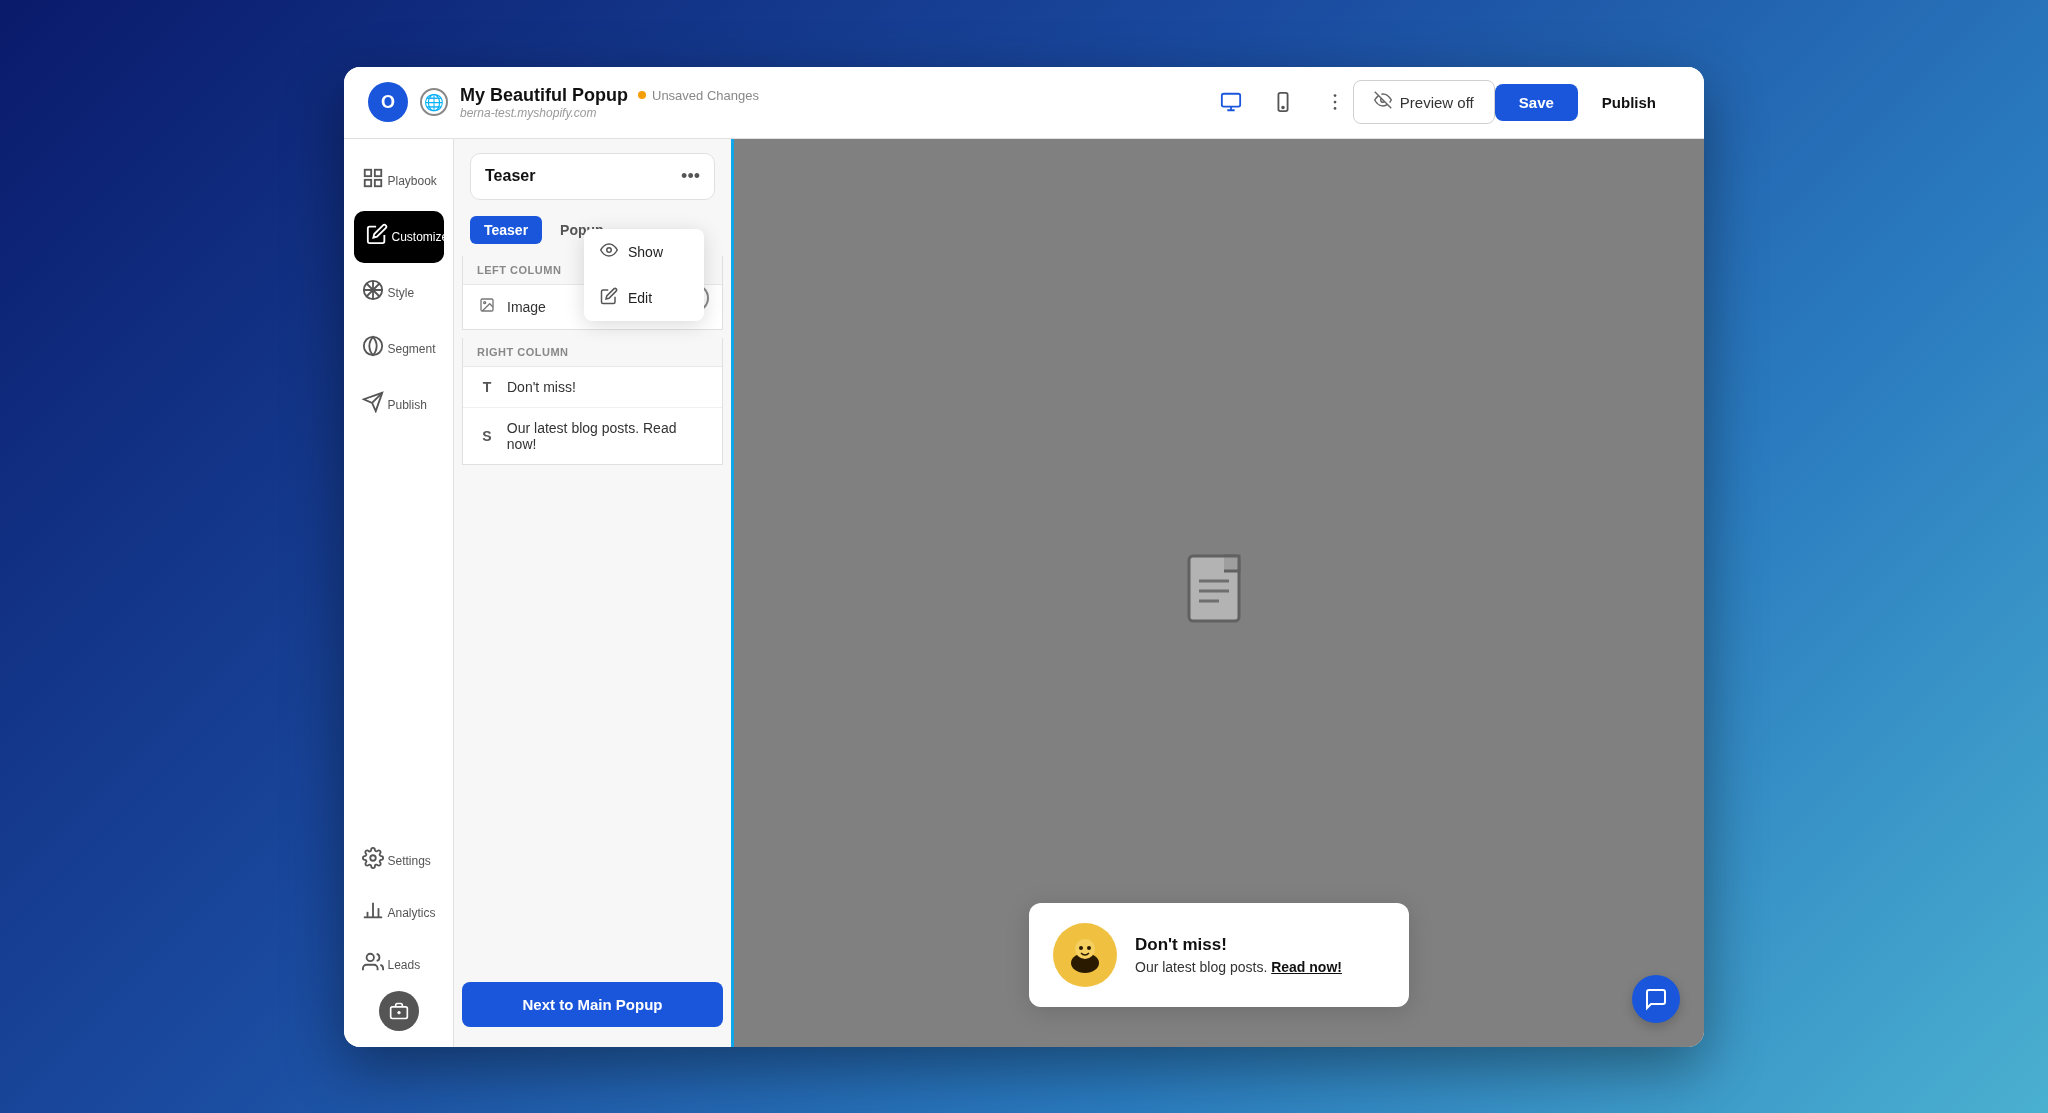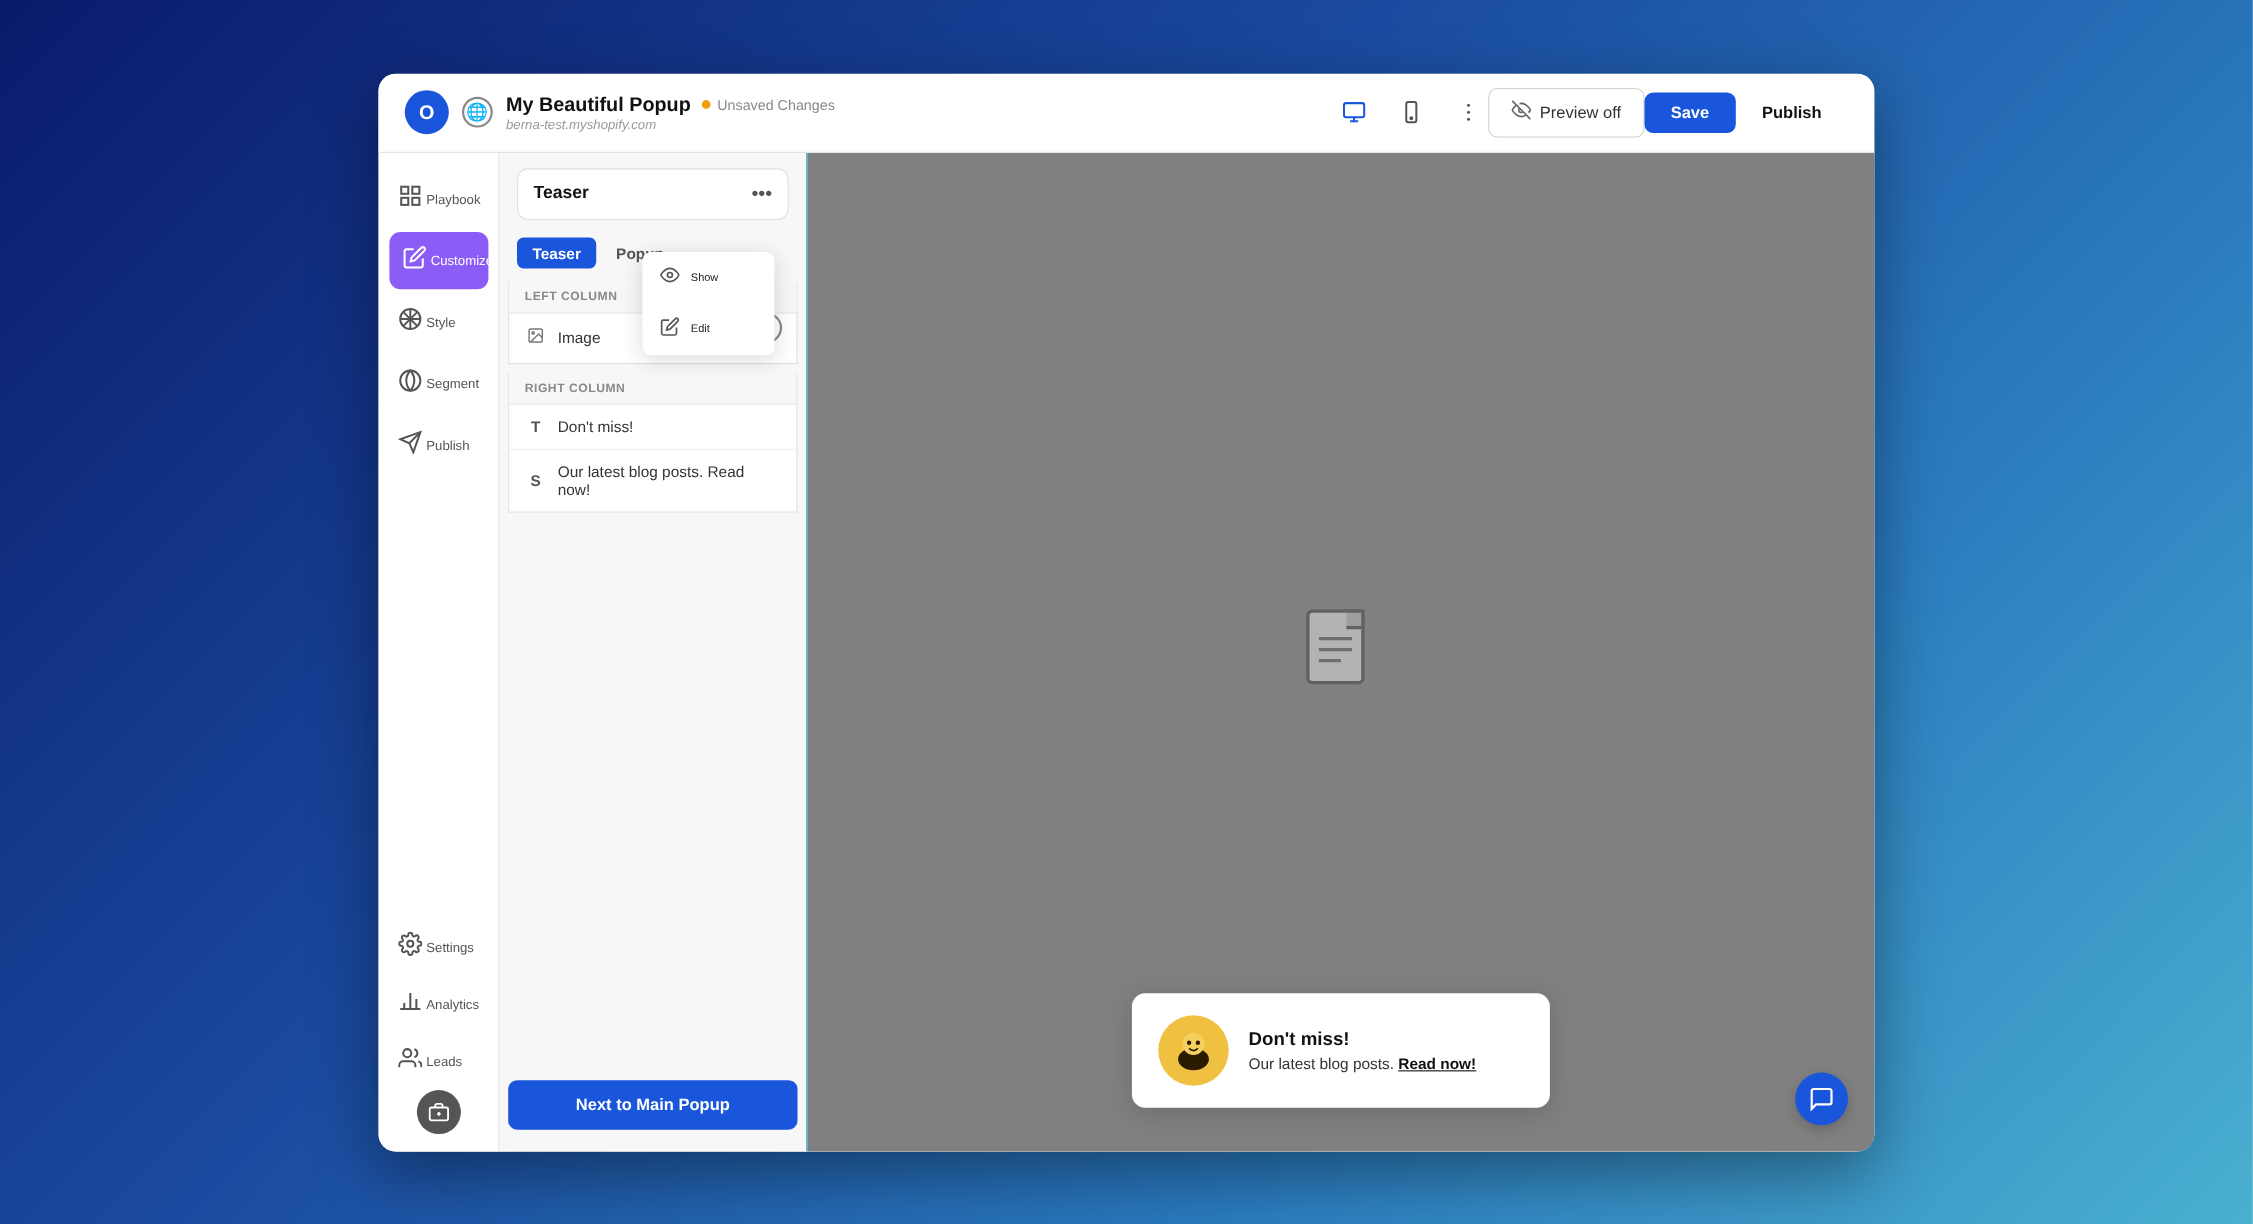--- a/index.html
+++ b/index.html
@@ -178,21 +178,21 @@
       flex-direction: row;
       align-items: center;
       gap: 4px;
       padding: 12px 8px;
       border-radius: 10px;
       cursor: pointer;
       width: 90px;
       text-align: left;
     }
     .sidebar-item.active {
-      background: #8b5cf6;
+      background: #000000;
       color: white;
       padding-left: 12px;
     }
     .sidebar-item.active .sidebar-icon { color: white; }
     .sidebar-item.active .sidebar-label { color: white; }
     .sidebar-icon {
       font-size: 22px;
       color: #555;
     }
     .sidebar-label {
@@ -218,21 +218,21 @@
       justify-content: center;
       color: white;
       font-size: 18px;
       cursor: pointer;
     }
 
     
     .panel {
       width: 280px;
       background: #f7f7f7;
-      border-right: 1px solid #0ea5e9;
+      border-right: 3px solid #0ea5e9;
       display: flex;
       flex-direction: column;
       flex-shrink: 0;
       position: relative;
     }
     
     .tab-row {
       display: flex;
       align-items: center;
       gap: 4px;
@@ -279,21 +279,21 @@
       z-index: 100;
       min-width: 120px;
       overflow: hidden;
     }
     .context-menu-item {
       display: flex;
       align-items: center;
       gap: 10px;
       padding: 12px 16px;
       cursor: pointer;
-      font-size: 10px;
+      font-size: 14px;
       color: #222;
     }
     .context-menu-icon {
       font-size: 16px;
       color: #555;
     }
 
     
     .panel-content {
       padding: 0 8px;

